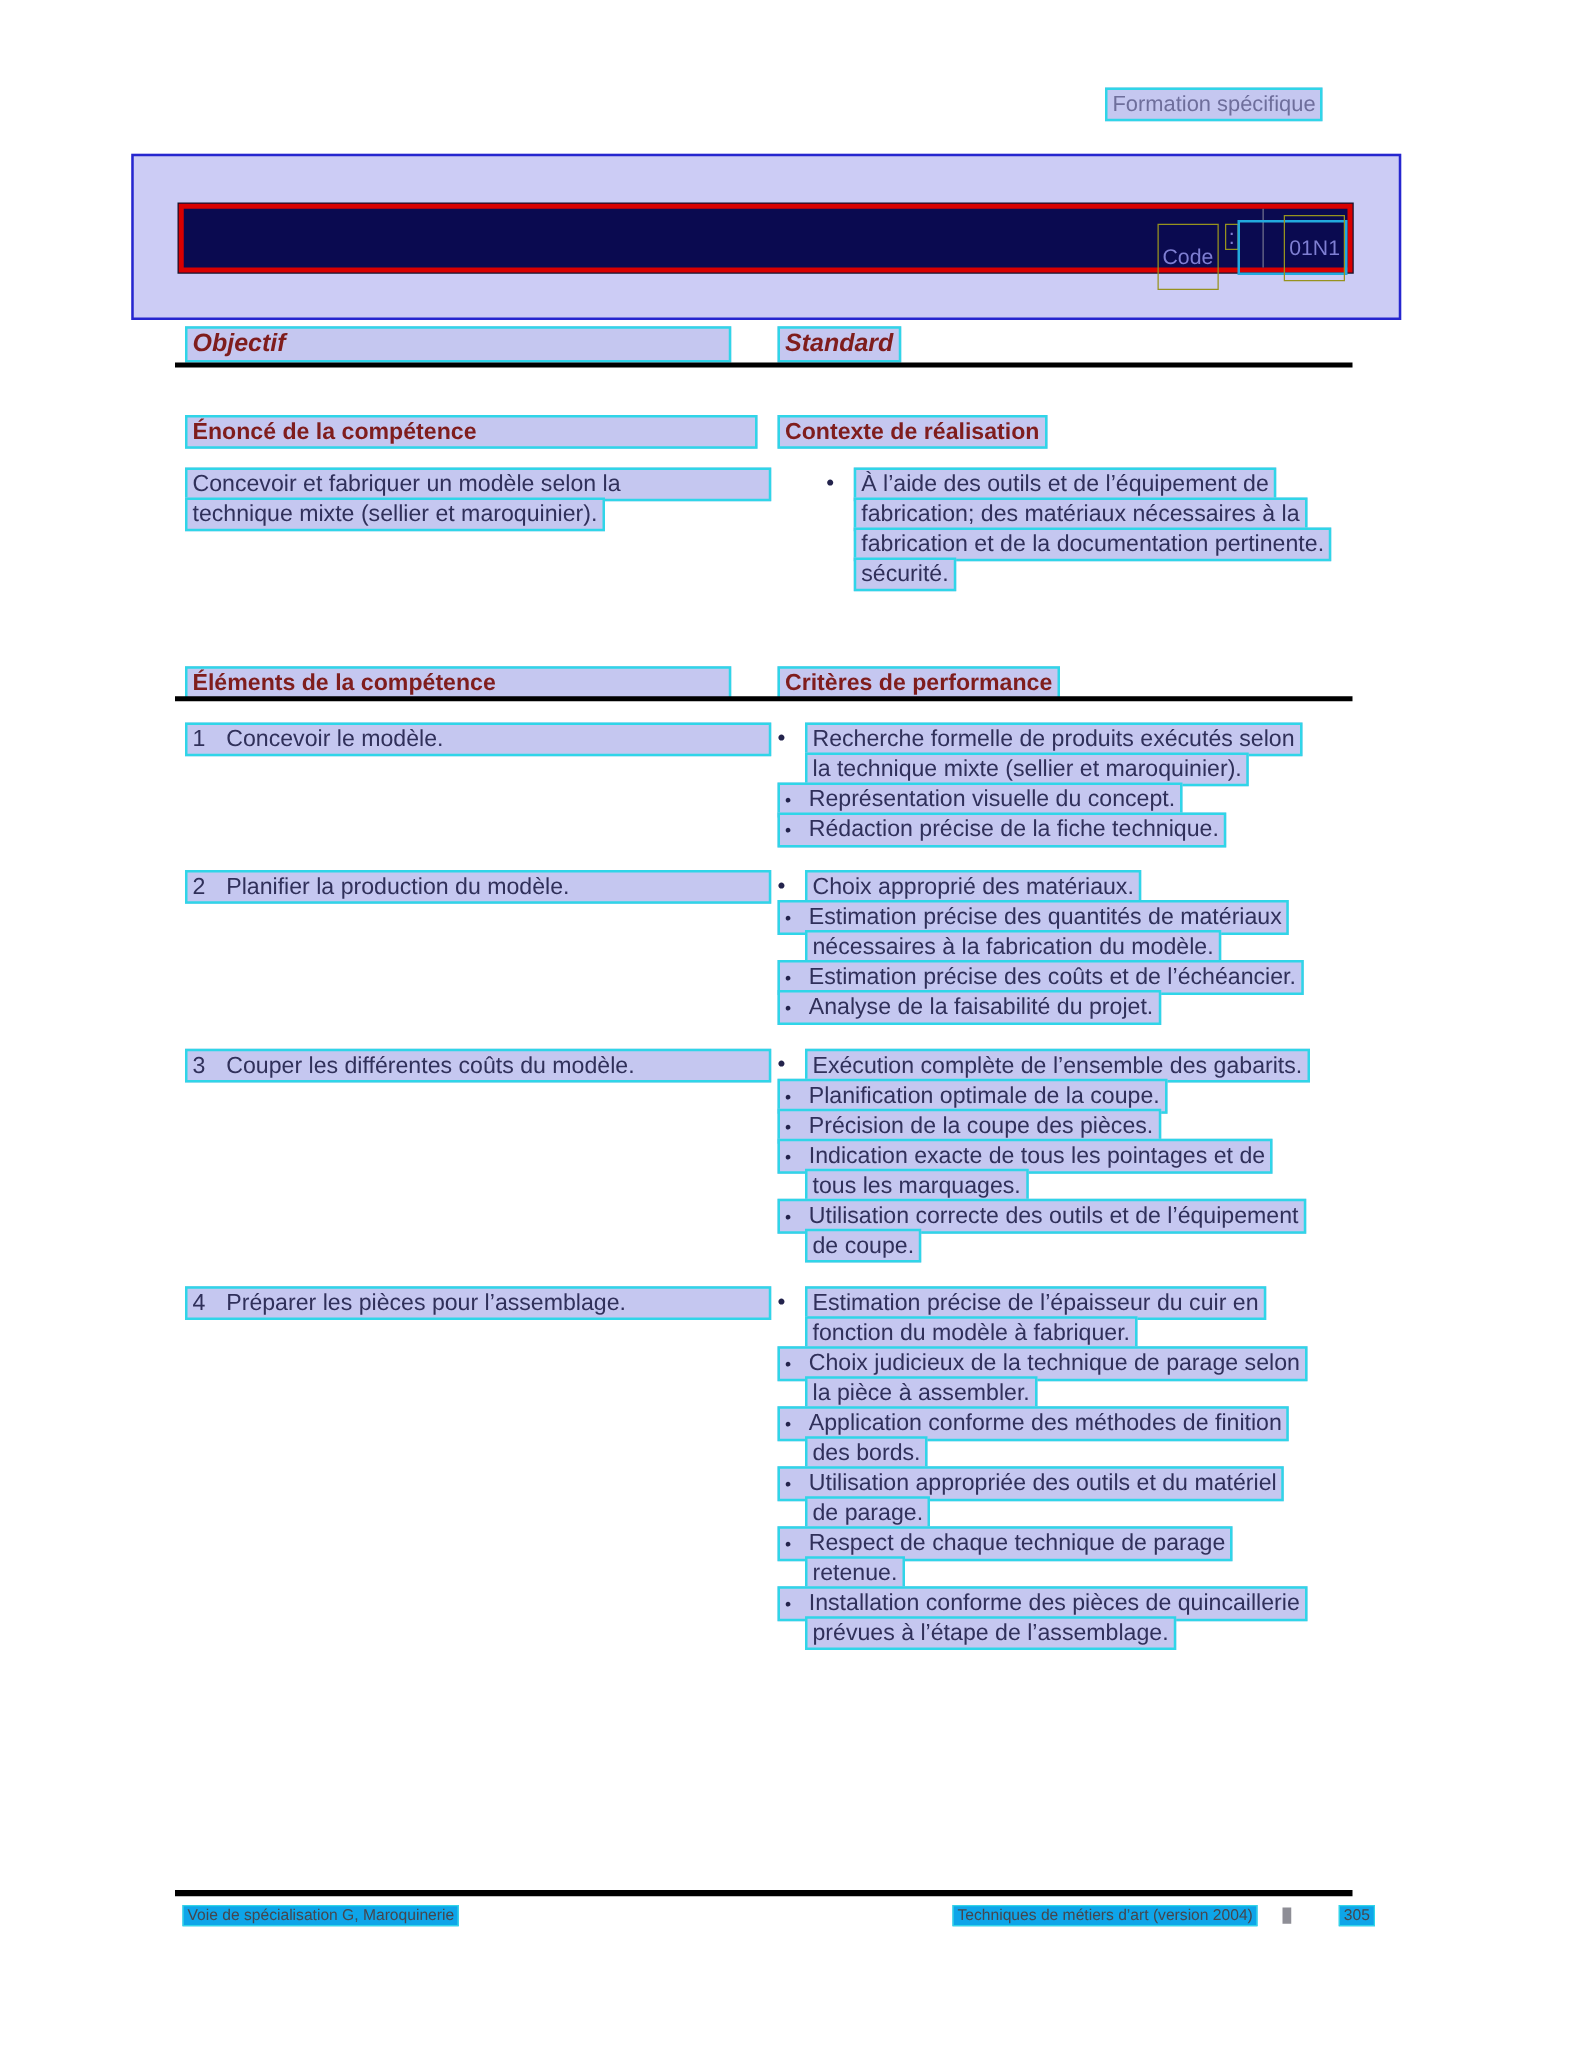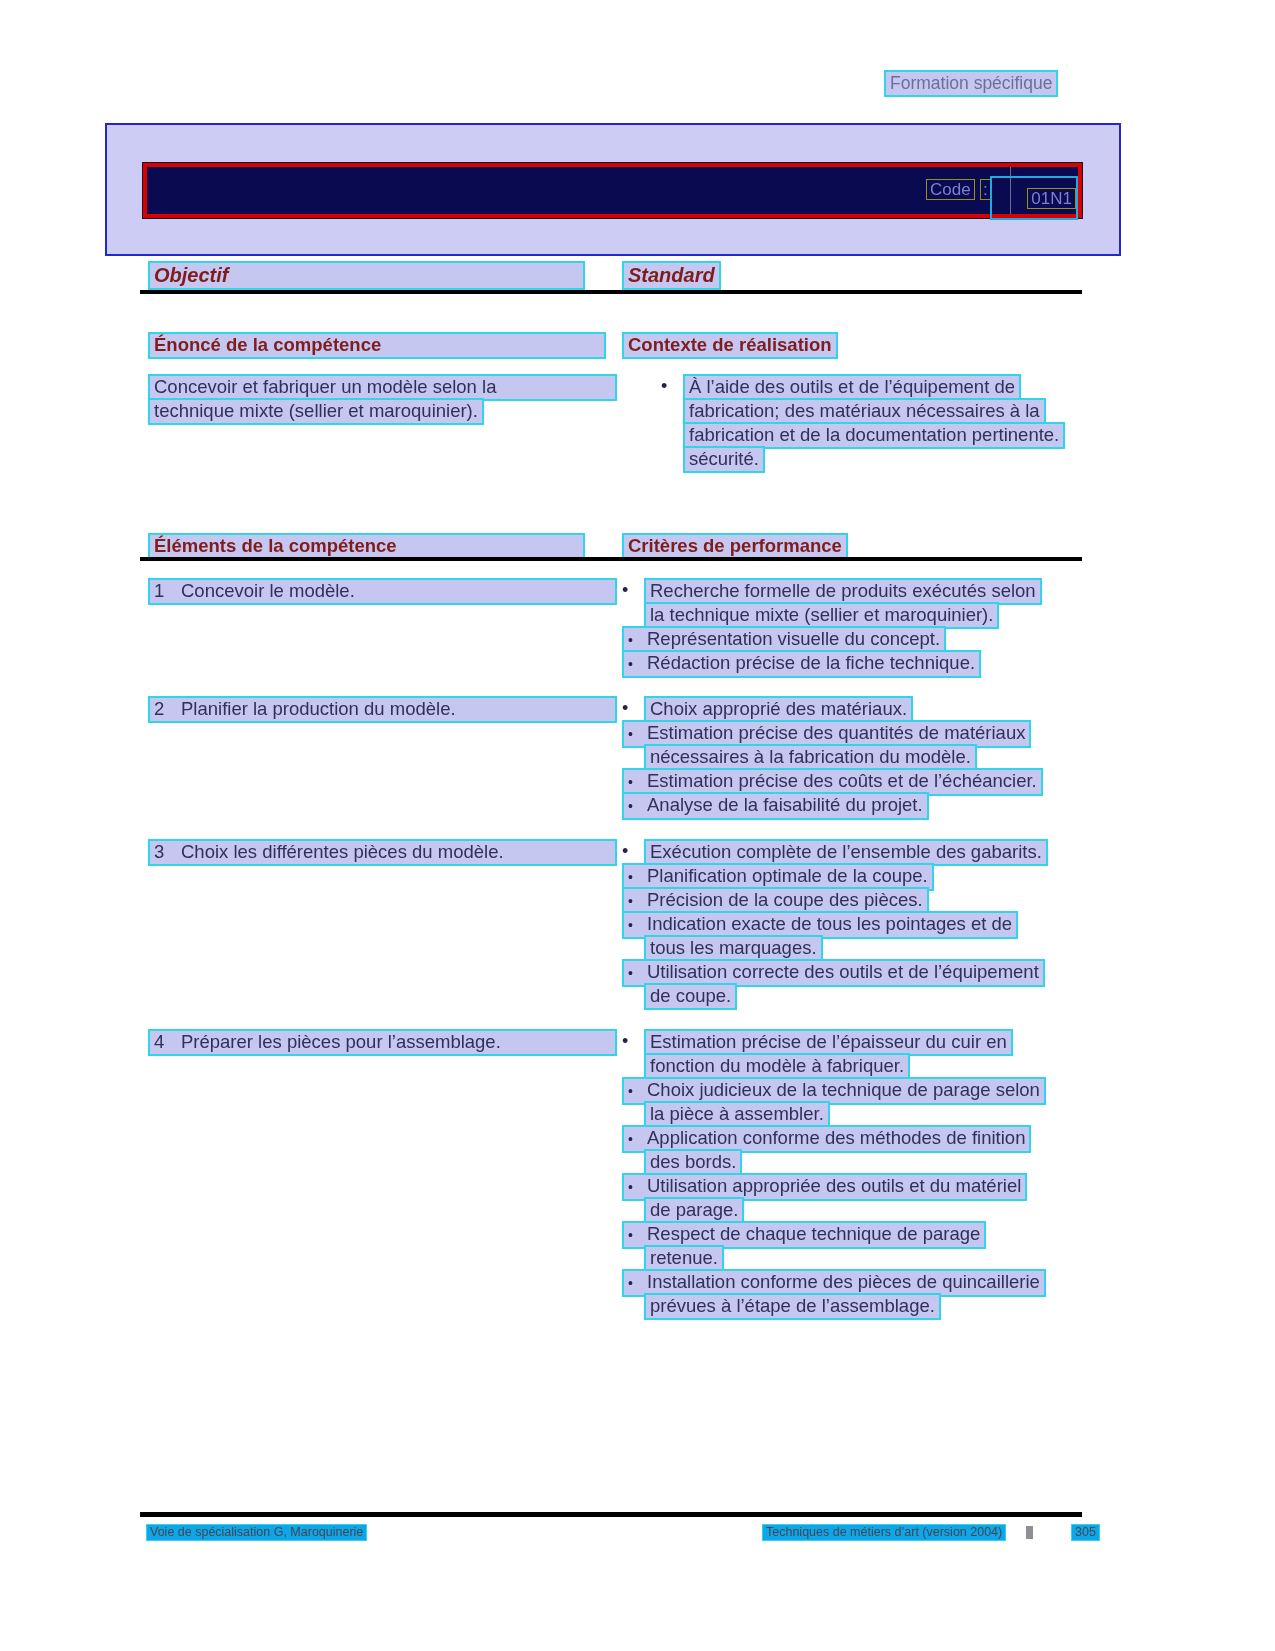--- a/index.html
+++ b/index.html
@@ -29,21 +29,21 @@
 
   
   #corner{left:884px;top:70px;}
   #corner .hl{font-size:17.5px;color:#6e6e9b;}
 
   
   #outerBox{left:105px;top:123px;width:1016px;height:133px;background:#ccccf5;border:2px solid #2626cf;}
   #banner{position:absolute;left:36px;top:38px;width:939px;height:55px;background:#0a0a50;border:4px solid #d90000;box-shadow:0 0 0 1px #15152a;}
   #bannerVline{position:absolute;left:863px;top:0;width:1px;height:47px;background:#70708c;}
   .codeTxt{color:#7e7ed2;font-size:17px;line-height:19px;}
-  .ann{border:1px solid #97921e;padding:0 3px;display:inline-block;}
+  .ann{border:1px solid #97921e;padding:16px 3px;display:inline-block;}
   #codeLabel{position:absolute;left:779px;top:12px;}
   #codeSep{position:absolute;left:833px;top:12px;padding:0 2px;}
   #codeBox{position:absolute;left:843px;top:9px;width:88px;height:44px;border:2px solid #22aade;display:flex;align-items:center;justify-content:flex-end;}
 
   
   #objectif{left:148px;top:261px;width:437px;}
   #standard{left:622px;top:261px;}
   #rule1{left:140px;top:290px;width:942px;}
 
   
@@ -135,21 +135,21 @@
 <div class="abs" style="left: 622px; top: 696px; width: 465px;">
     <div class="line"><span class="bullet-out">•</span><span class="hl">Choix approprié des matériaux.</span></div>
     <div class="line"><span class="hl"><span class="bullet-in">•</span>Estimation précise des quantités de matériaux</span></div>
     <div class="line"><span class="indent"></span><span class="hl">nécessaires à la fabrication du modèle.</span></div>
     <div class="line"><span class="hl"><span class="bullet-in">•</span>Estimation précise des coûts et de l’échéancier.</span></div>
     <div class="line"><span class="hl"><span class="bullet-in">•</span>Analyse de la faisabilité du projet.</span></div>
   </div>
 <div class="abs" style="left: 148px; top: 839px; width: 469px;">
     <span class="hl full numbar">
       <span class="num">3</span>
-      <span>Choix les différentes pièces du modèle.</span>
+      <span>Couper les différentes coûts du modèle.</span>
     </span>
   </div>
 <div class="abs" style="left: 622px; top: 839px; width: 465px;">
     <div class="line"><span class="bullet-out">•</span><span class="hl">Exécution complète de l’ensemble des gabarits.</span></div>
     <div class="line"><span class="hl"><span class="bullet-in">•</span>Planification optimale de la coupe.</span></div>
     <div class="line"><span class="hl"><span class="bullet-in">•</span>Précision de la coupe des pièces.</span></div>
     <div class="line"><span class="hl"><span class="bullet-in">•</span>Indication exacte de tous les pointages et de</span></div>
     <div class="line"><span class="indent"></span><span class="hl">tous les marquages.</span></div>
     <div class="line"><span class="hl"><span class="bullet-in">•</span>Utilisation correcte des outils et de l’équipement</span></div>
     <div class="line"><span class="indent"></span><span class="hl">de coupe.</span></div>

